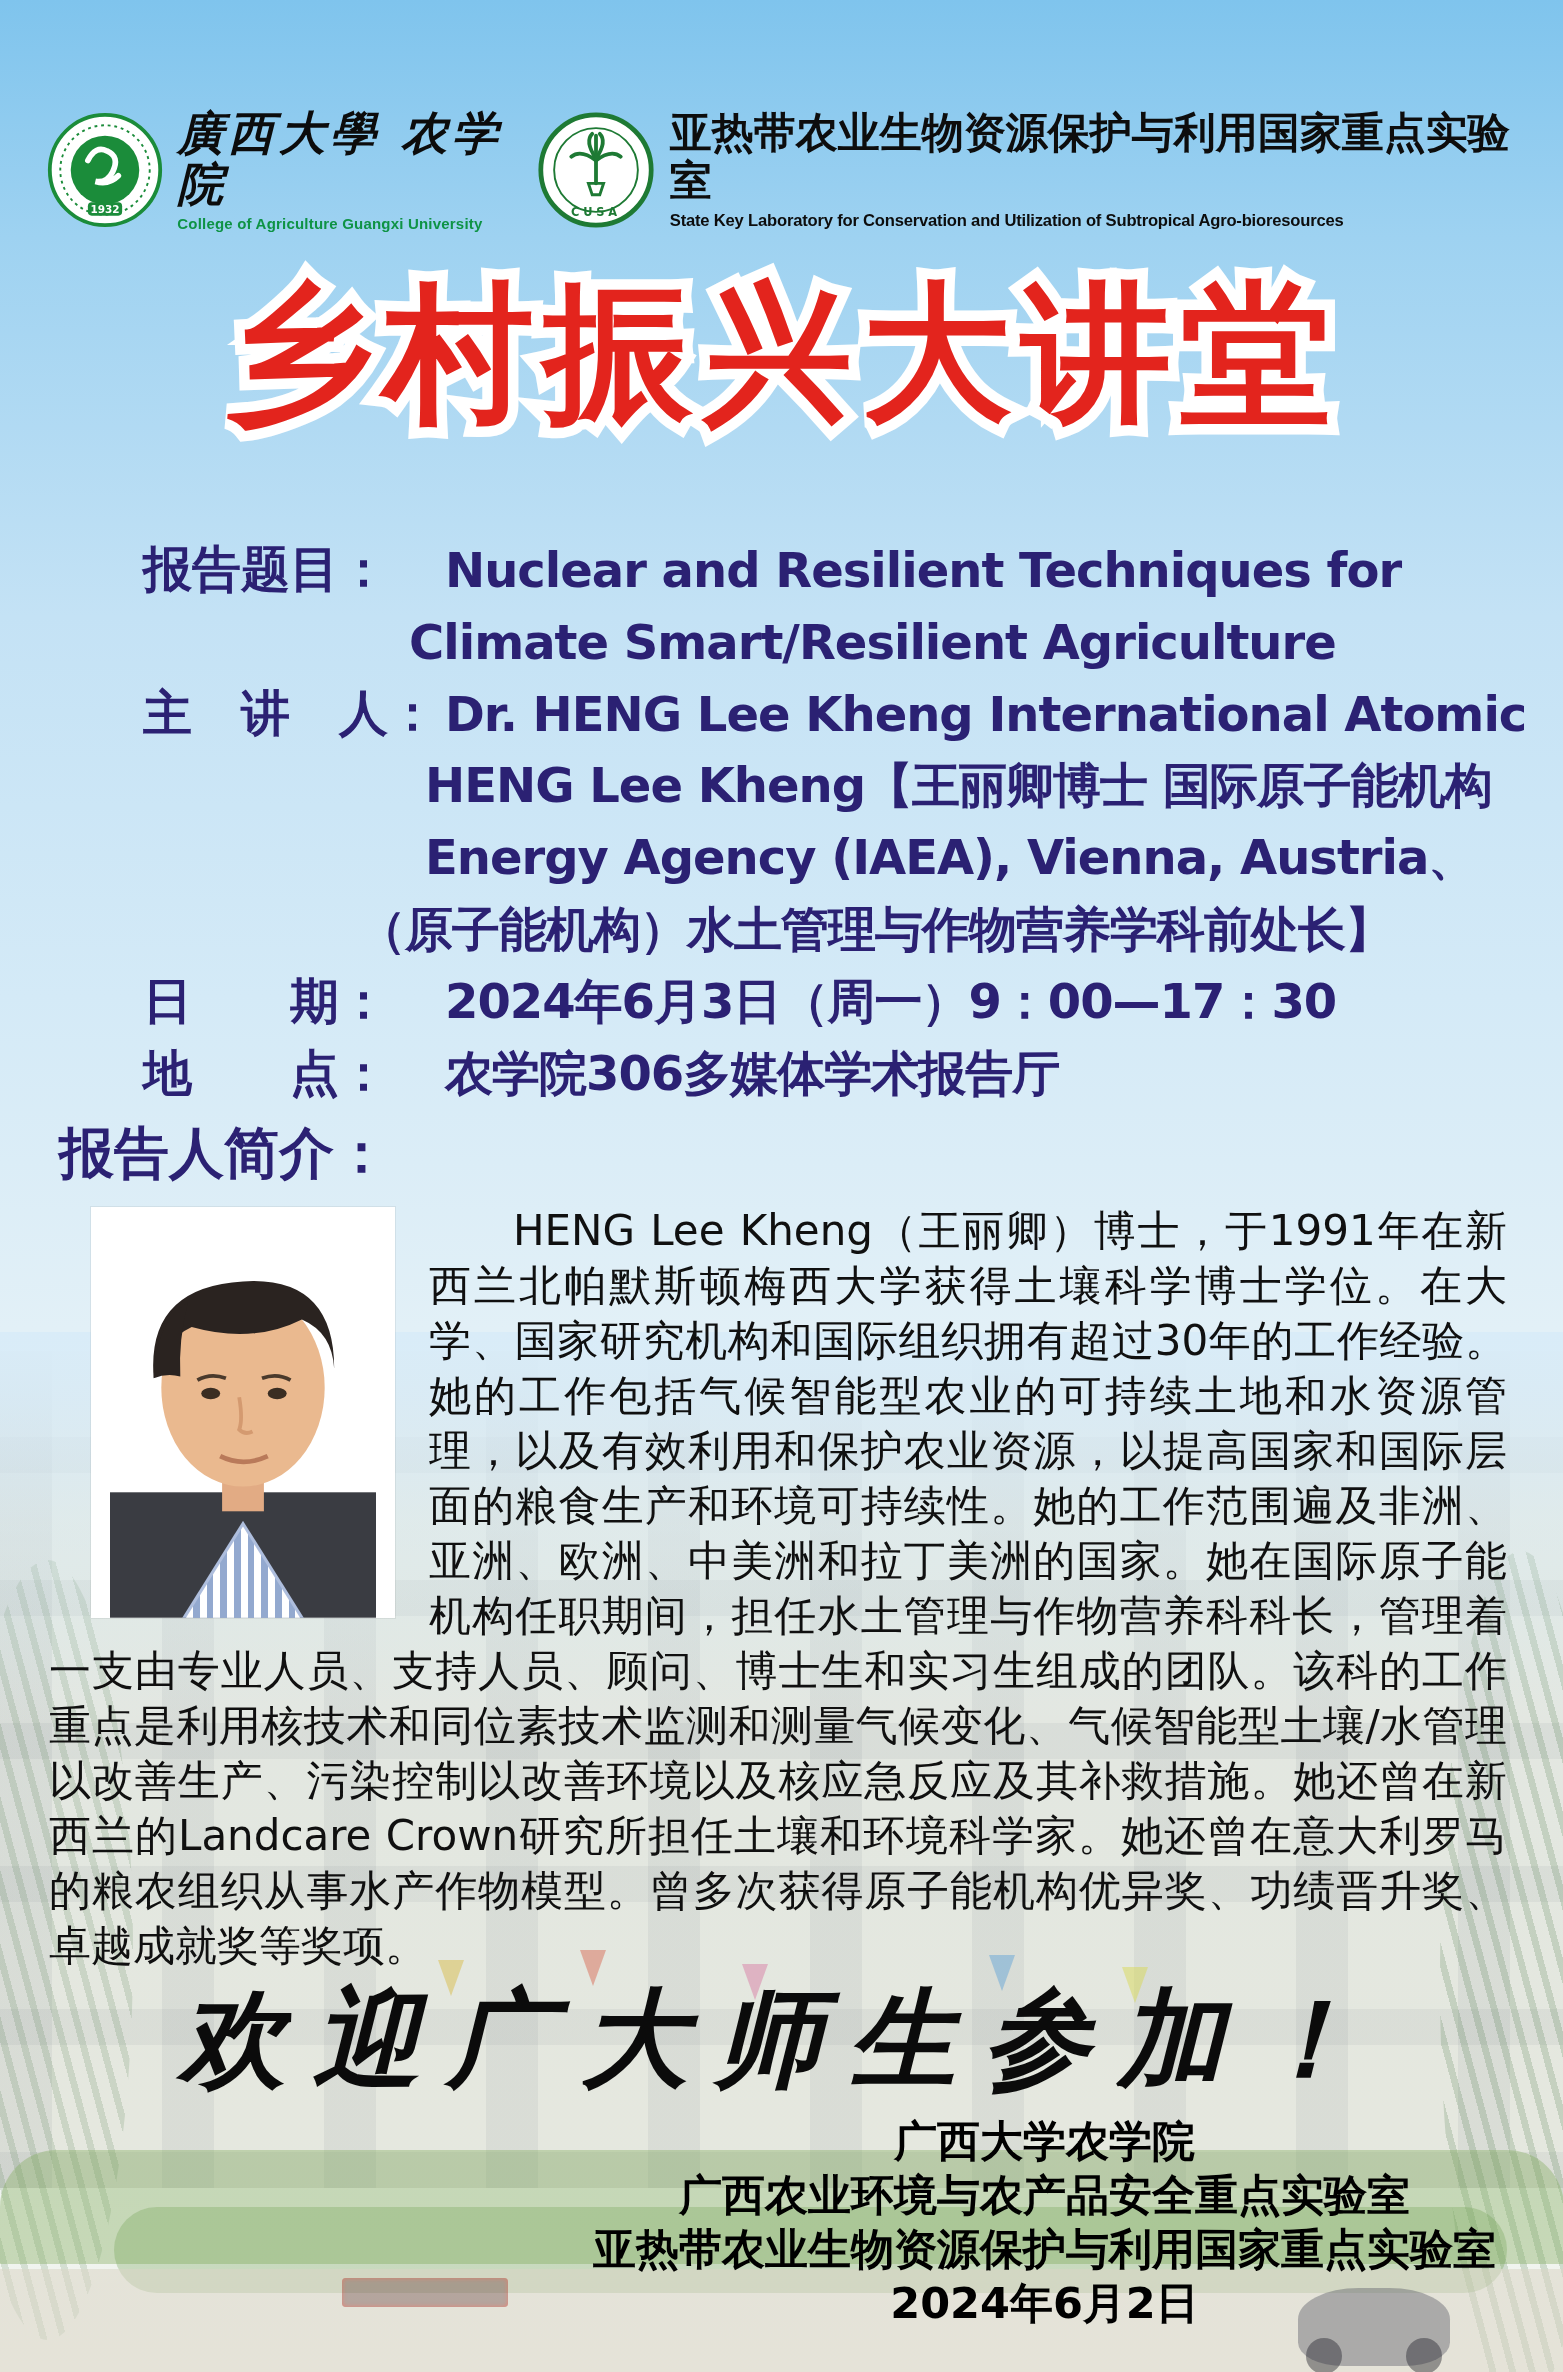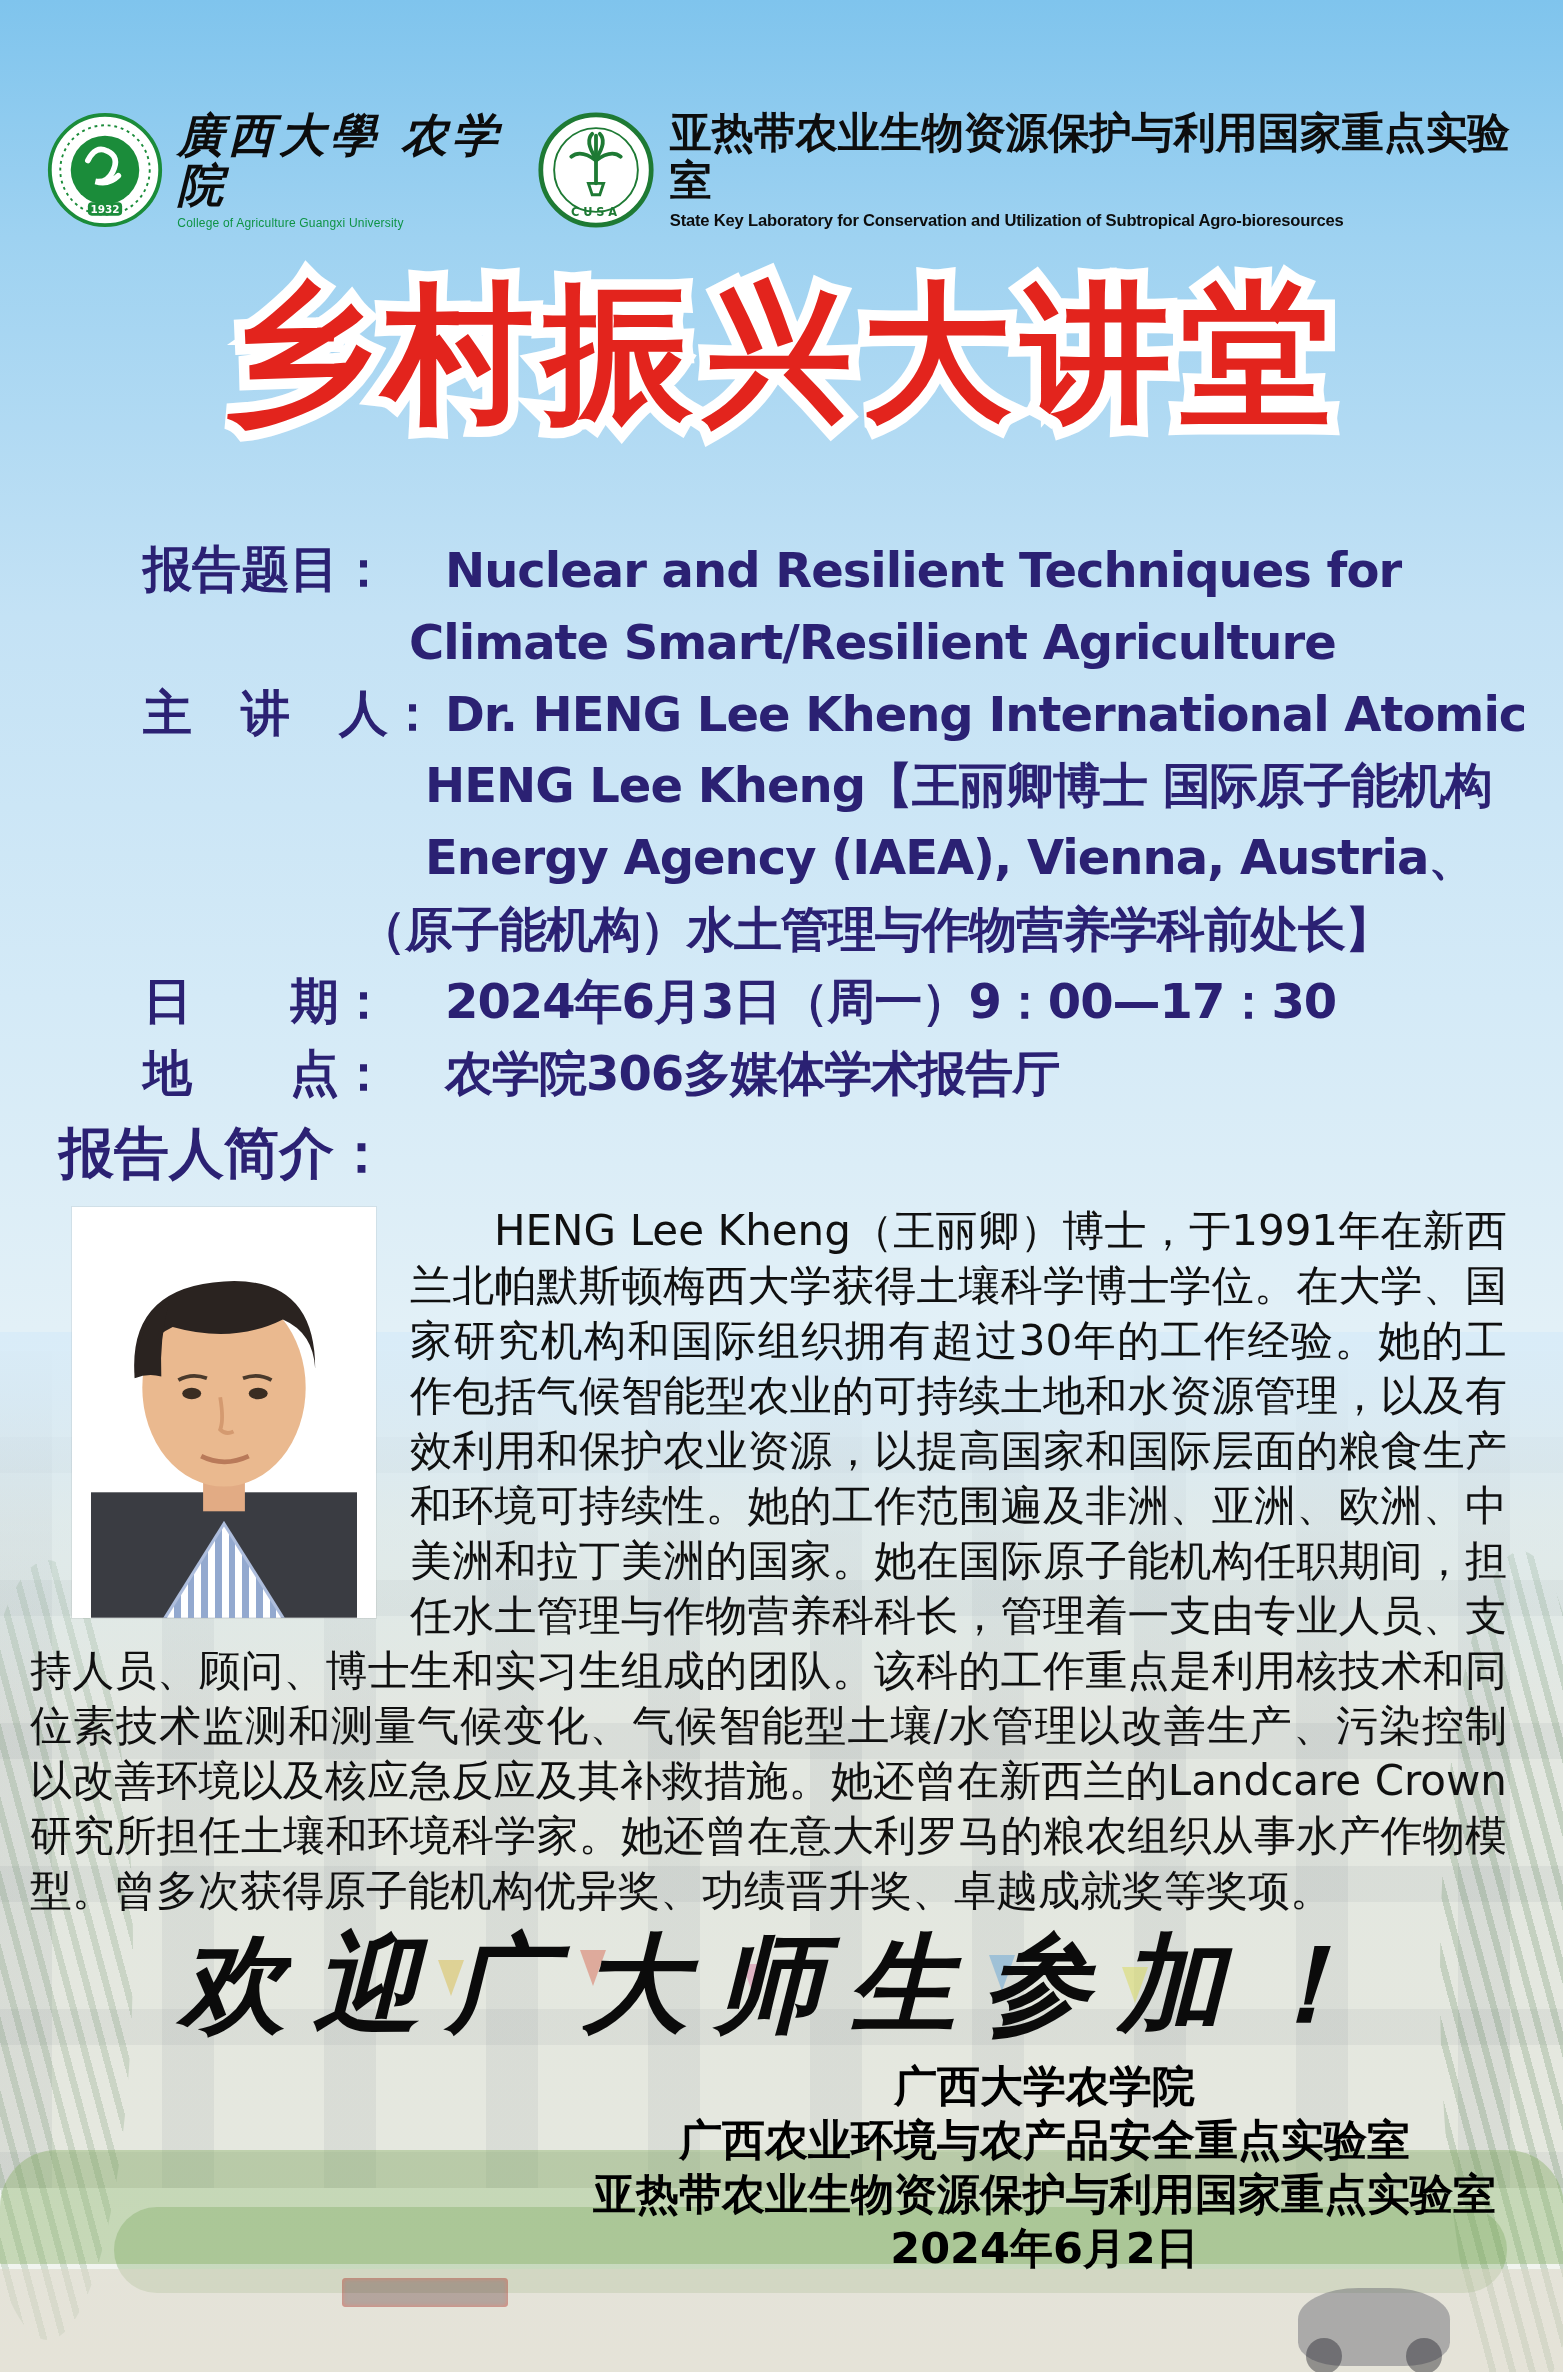--- a/index.html
+++ b/index.html
@@ -37,21 +37,21 @@
   .bike:before { left:7.6px; } .bike:after { right:7.6px; }
   .fade { position:absolute; inset:0;
           background:linear-gradient(180deg,#d9ecf8 0%,rgba(217,236,248,.8) 7%,rgba(224,240,248,.4) 18%,rgba(232,243,248,0) 38%); }
   
   .logos { position:relative; display:flex; align-items:center; margin:107px 46px 0 46px; height:126px; z-index:2; }
   .logo-group { display:flex; align-items:center; }
   .seal { flex:0 0 auto; }
   .left-text { margin-left:13.3px; }
   .calli { font-family:"DejaVu Serif",serif; font-style:italic; font-weight:bold; font-size:46px;
            color:#0c0c0c; letter-spacing:4.8px; line-height:1.1; }
-  .left-en { color:#0e9345; font-weight:normal; font-size:12px; letter-spacing:0.2px; margin-top:5.7px;
+  .left-en { color:#0e9345; font-weight:bold; font-size:15px; letter-spacing:0.2px; margin-top:5.7px;
              font-family:"Liberation Sans",sans-serif; }
   .logo-right { margin-left:auto; }
   .right-text { margin-left:15px; }
   .right-zh { font-size:42px; font-weight:900; color:#0d0d0d; letter-spacing:0px; line-height:1.15; }
   .right-en { font-size:16.6px; font-weight:bold; color:#0d0d0d; letter-spacing:-0.2px; margin-top:5.7px;
               font-family:"Liberation Sans",sans-serif; }
   
   .main-title { position:relative; margin-top:40px; height:160px; text-align:center;
                 font-size:150px; font-weight:700; line-height:160px; letter-spacing:9.5px; z-index:2; }
   .main-title .stroke { position:absolute; left:0; right:0; top:0; color:#fff;
@@ -60,21 +60,21 @@
   
   .info { position:relative; margin-top:20px; padding-left:143px; color:#2b2173; z-index:2; }
   .row { display:flex; align-items:center; min-height:72px; }
   .lab { flex:0 0 302px; font-size:49px; font-weight:800; white-space:pre; }
   .val { font-size:48px; font-weight:800; letter-spacing:-1px; white-space:pre; }
   .cont-a { margin-left:266px; }   
   .cont-b { margin-left:282px; }   
   .cont-c { margin-left:215px; }   
   
   .bio-heading { position:relative; margin:7.6px 0 0 59px; font-size:55px; font-weight:900; color:#2b2173; height:63px; z-index:2; }
-  .bio { position:relative; margin-top:23px; padding:0 57px 0 30px; z-index:2; }
+  .bio { position:relative; margin-top:23px; padding:0 57px 0 49px; z-index:2; }
   .photo { float:left; margin:3.8px 34px 13.3px 42px; background:#fff; box-shadow:0 0 0 1px rgba(0,0,0,.06); }
   .bio-text { margin:0; font-size:42px; line-height:55px; color:#101010; text-align:justify; text-indent:2em; }
   
   .closing { position:relative; margin-top:5.7px; height:126px; text-align:center; z-index:2;
              font-family:"DejaVu Serif",serif; font-style:italic; font-weight:bold;
              font-size:107px; line-height:120px; letter-spacing:27px; color:#0b0b0b; }
   
   .footer { position:relative; margin:9.5px 68px 0 auto; width:max-content; text-align:center; z-index:2;
             font-size:43px; font-weight:bold; color:#000; line-height:54px; }
 </style>

